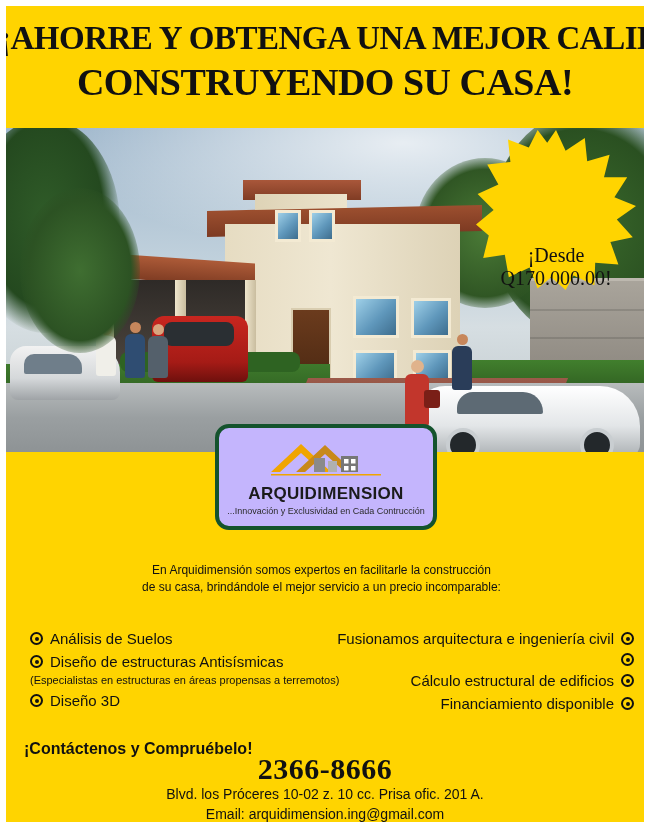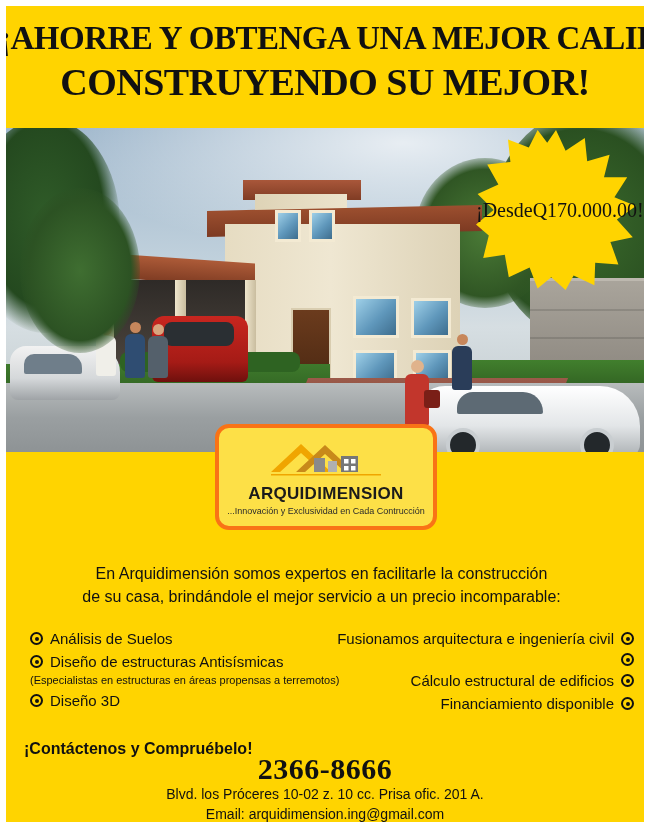--- a/index.html
+++ b/index.html
@@ -220,36 +220,36 @@
 
   
   .burst {
     position: absolute;
     right: 14px; top: 130px;
     width: 160px; height: 160px;
     z-index: 7;
   }
   .burst-text {
     position: absolute; inset: 0;
-    display: flex; 
-    align-items: center; justify-content: space-between;
+    display: flex; flex-direction: column;
+    align-items: center; justify-content: flex-end;
     font-family: "Liberation Serif", serif;
     color: #111;
     line-height: 1.15;
   }
   .burst-l1 { font-size: 20px; }
   .burst-l2 { font-size: 20px; }
 
   
   .logo-box {
     position: absolute;
     left: 215px; top: 424px;
     width: 222px; height: 106px;
-    background: #fde047;
-    border: 4px solid #f97316;
+    background: #c4b5fd;
+    border: 4px solid #14532d;
     border-radius: 14px;
     z-index: 8;
     overflow: hidden;
   }
   .logo-mark {
     position: absolute; left: 50%; top: 8px; transform: translateX(-50%);
     width: 120px; height: 48px;
   }
   .logo-name {
     position: absolute; left: 0; right: 0; top: 56px;
@@ -278,21 +278,21 @@
   }
   .panel-round-r {
     position: absolute; right: 0; top: 452px; width: 70px; height: 60px;
     background: #ffd400; border-top-right-radius: 40px; z-index: 5;
   }
 
   
   .intro {
     position: absolute; left: 0; right: 7px; top: 562px;
     text-align: center;
-    font-size: 16px;
+    font-size: 12px;
     color: #111;
     line-height: 1.45;
     z-index: 9;
     padding: 0 34px;
   }
 
   
   .features {
     position: absolute; left: 0; right: 0; top: 630px;
     z-index: 9;
@@ -425,21 +425,21 @@
         <div class="body"></div>
       </div>
     <div class="bag"></div>
 
     <div class="tree-l"></div>
     <div class="tree-l2"></div>
   </div>
 
   <div class="headline-band">
     <div class="headline-l1">¡AHORRE Y OBTENGA UNA MEJOR CALIDAD</div>
-    <div class="headline-l2">CONSTRUYENDO SU MEJOR!</div>
+    <div class="headline-l2">CONSTRUYENDO SU CASA!</div>
   </div>
 
   <div class="burst">
     <svg viewBox="0 0 200 200" width="160" height="160">
       <polygon points="100,0 112,26 136,10 139,39 167,31 160,59 189,59 173,84 200,95 176,112 196,134 168,140 178,168 149,166 148,194 122,182 112,200 94,184 77,198 67,172 41,184 36,156 9,160 16,132 0,118 22,100 2,80 28,68 14,43 43,40 40,12 66,22 77,0 89,16" fill="#ffd400"></polygon>
     </svg>
     <div class="burst-text">
       <div class="burst-l1">¡Desde</div>
       <div class="burst-l2">Q170.000.00!</div>
     </div>

